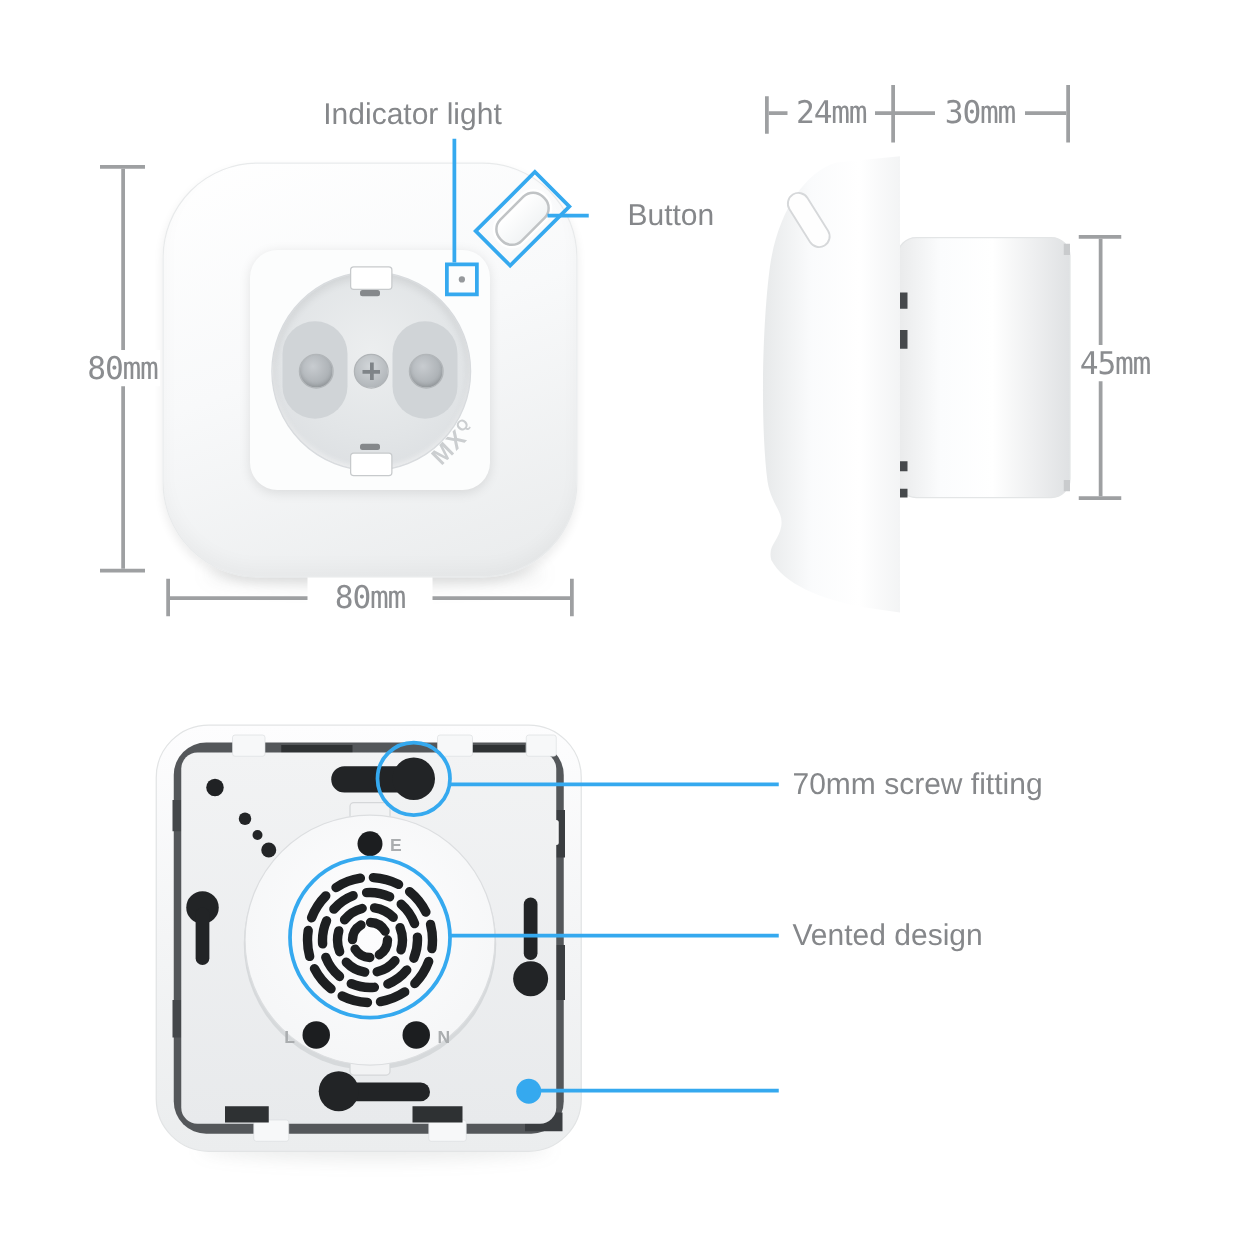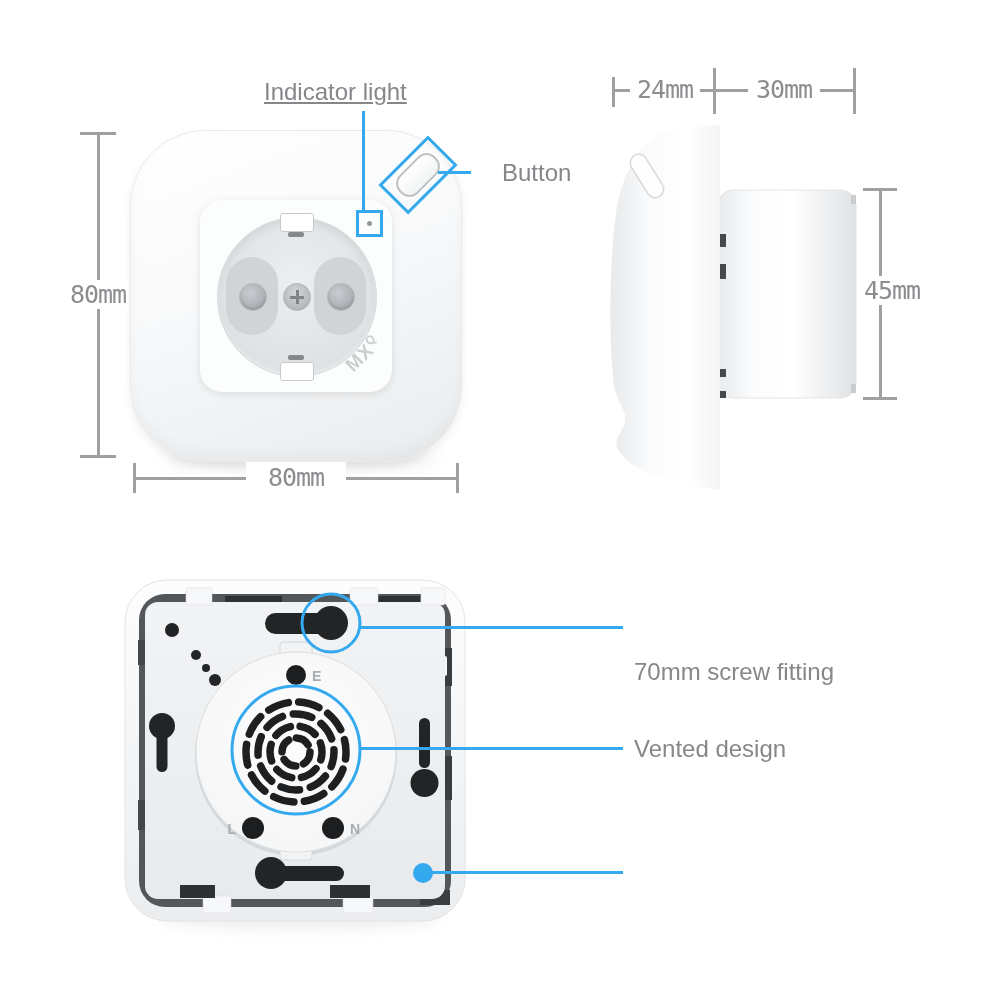--- a/index.html
+++ b/index.html
@@ -77,21 +77,21 @@
     <div class="clip" style="top:83px;"></div>
     <div class="clip-slot" style="top:102px;"></div>
     <div class="clip" style="top:232px;"></div>
     <div class="clip-slot" style="top:225px;"></div>
     <div class="fv-logo"><span>MX</span><sup>Q</sup></div>
     <div class="ind-sq">
       <div class="ind-dot"></div>
     </div>
   </div>
 
-  <div class="callout-label" style="left:264px;top:78px;width:164px;text-align:left;text-decoration:underline;">Indicator light</div>
+  <div class="callout-label" style="left:248px;top:78px;width:164px;text-align:center;">Indicator light</div>
   <div class="leader" style="left:362px;top:111px;width:3px;height:99px;"></div>
   <div class="callout-label" style="left:476px;top:159px;margin-left:26px;">Button</div>
   <div class="leader" style="left:438px;top:171px;width:33px;height:3px;"></div>
 
   <div>
     <div class="cap-h" style="left:80px;top:132px;width:36px;"></div>
     <div class="dim-line-v" style="left:97px;top:135px;height:320px;"></div>
     <div class="cap-h" style="left:80px;top:455px;width:36px;"></div>
     <div class="dim-label" style="left:68px;top:280px;width:60px;">80mm</div>
   </div>
@@ -217,18 +217,18 @@
       <circle cx="178" cy="180" r="38" stroke-width="7.5" stroke-dasharray="19 11" stroke-dashoffset="4"></circle>
       <circle cx="178" cy="180" r="50" stroke-width="7.5" stroke-dasharray="21 10.5" stroke-dashoffset="14"></circle>
     </g>
 
     <circle cx="213" cy="51" r="29" fill="none" stroke="#35a9ef" stroke-width="3"></circle>
     <circle cx="178" cy="178" r="64" fill="none" stroke="#35a9ef" stroke-width="3"></circle>
     <circle cx="305" cy="301" r="10" fill="#35a9ef"></circle>
   </svg>
 
   <div class="leader" style="left:359px;top:626px;width:264px;height:3px;"></div>
-  <div class="callout-label" style="left:634px;top:614px;margin-top:44px;">70mm screw fitting</div>
+  <div class="callout-label" style="left:634px;top:614px;">70mm screw fitting</div>
   <div class="leader" style="left:360px;top:747px;width:263px;height:3px;"></div>
   <div class="callout-label" style="left:634px;top:735px;">Vented design</div>
   <div class="leader" style="left:431px;top:871px;width:192px;height:3px;"></div>
 
 </div>
 
 </body></html>

